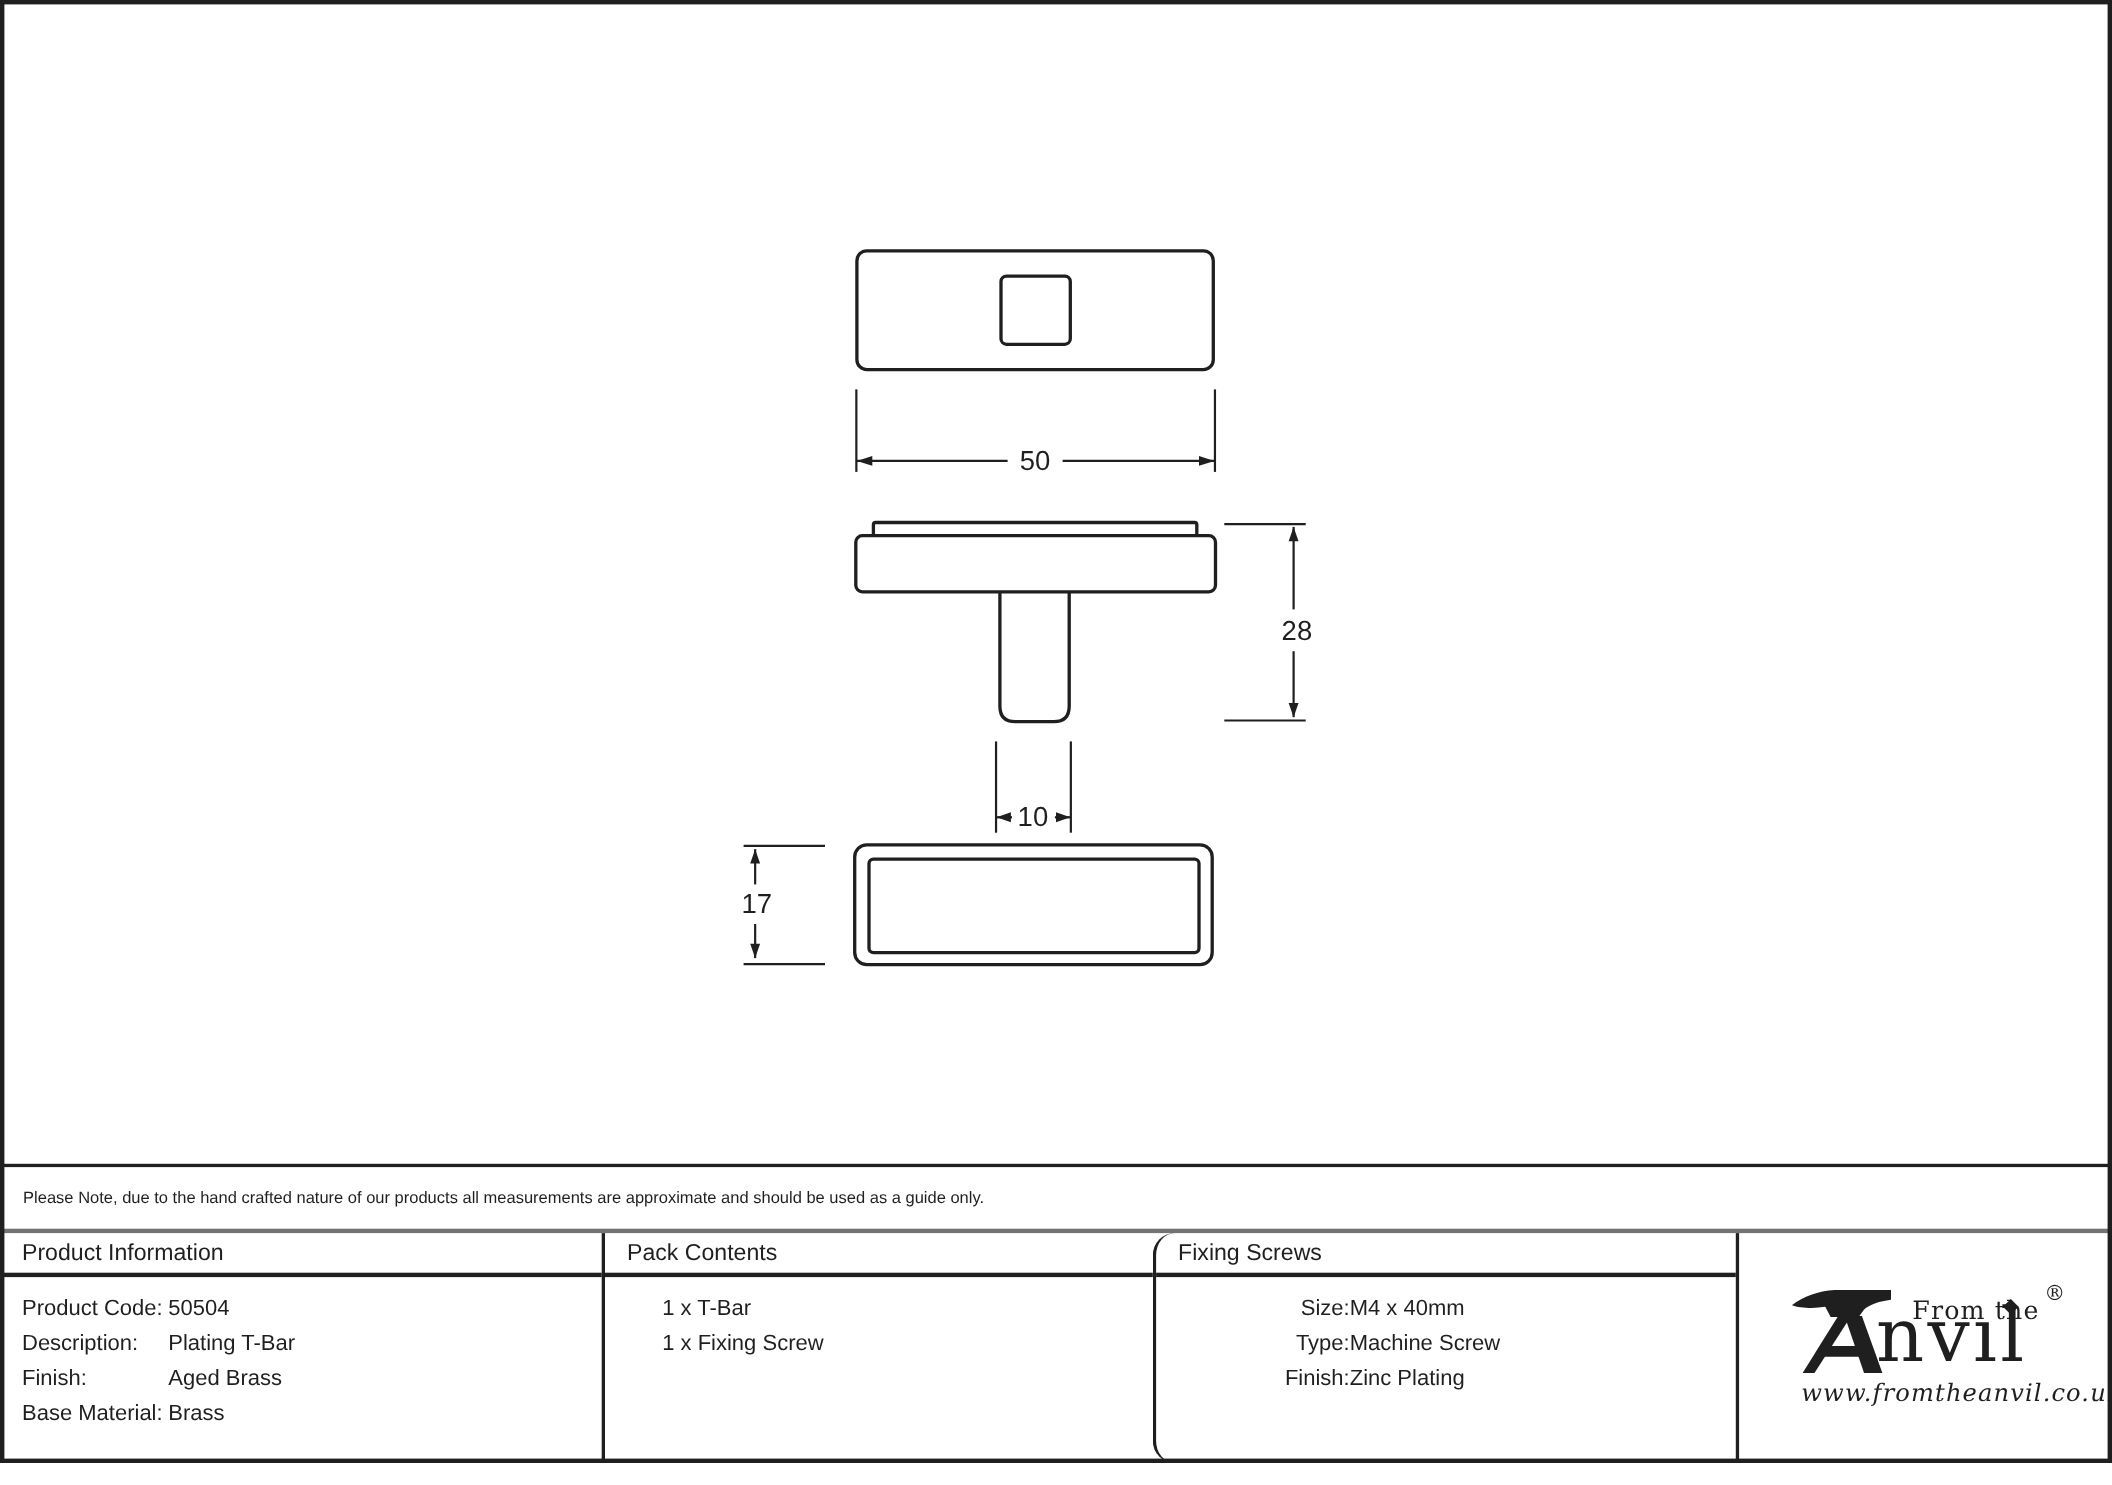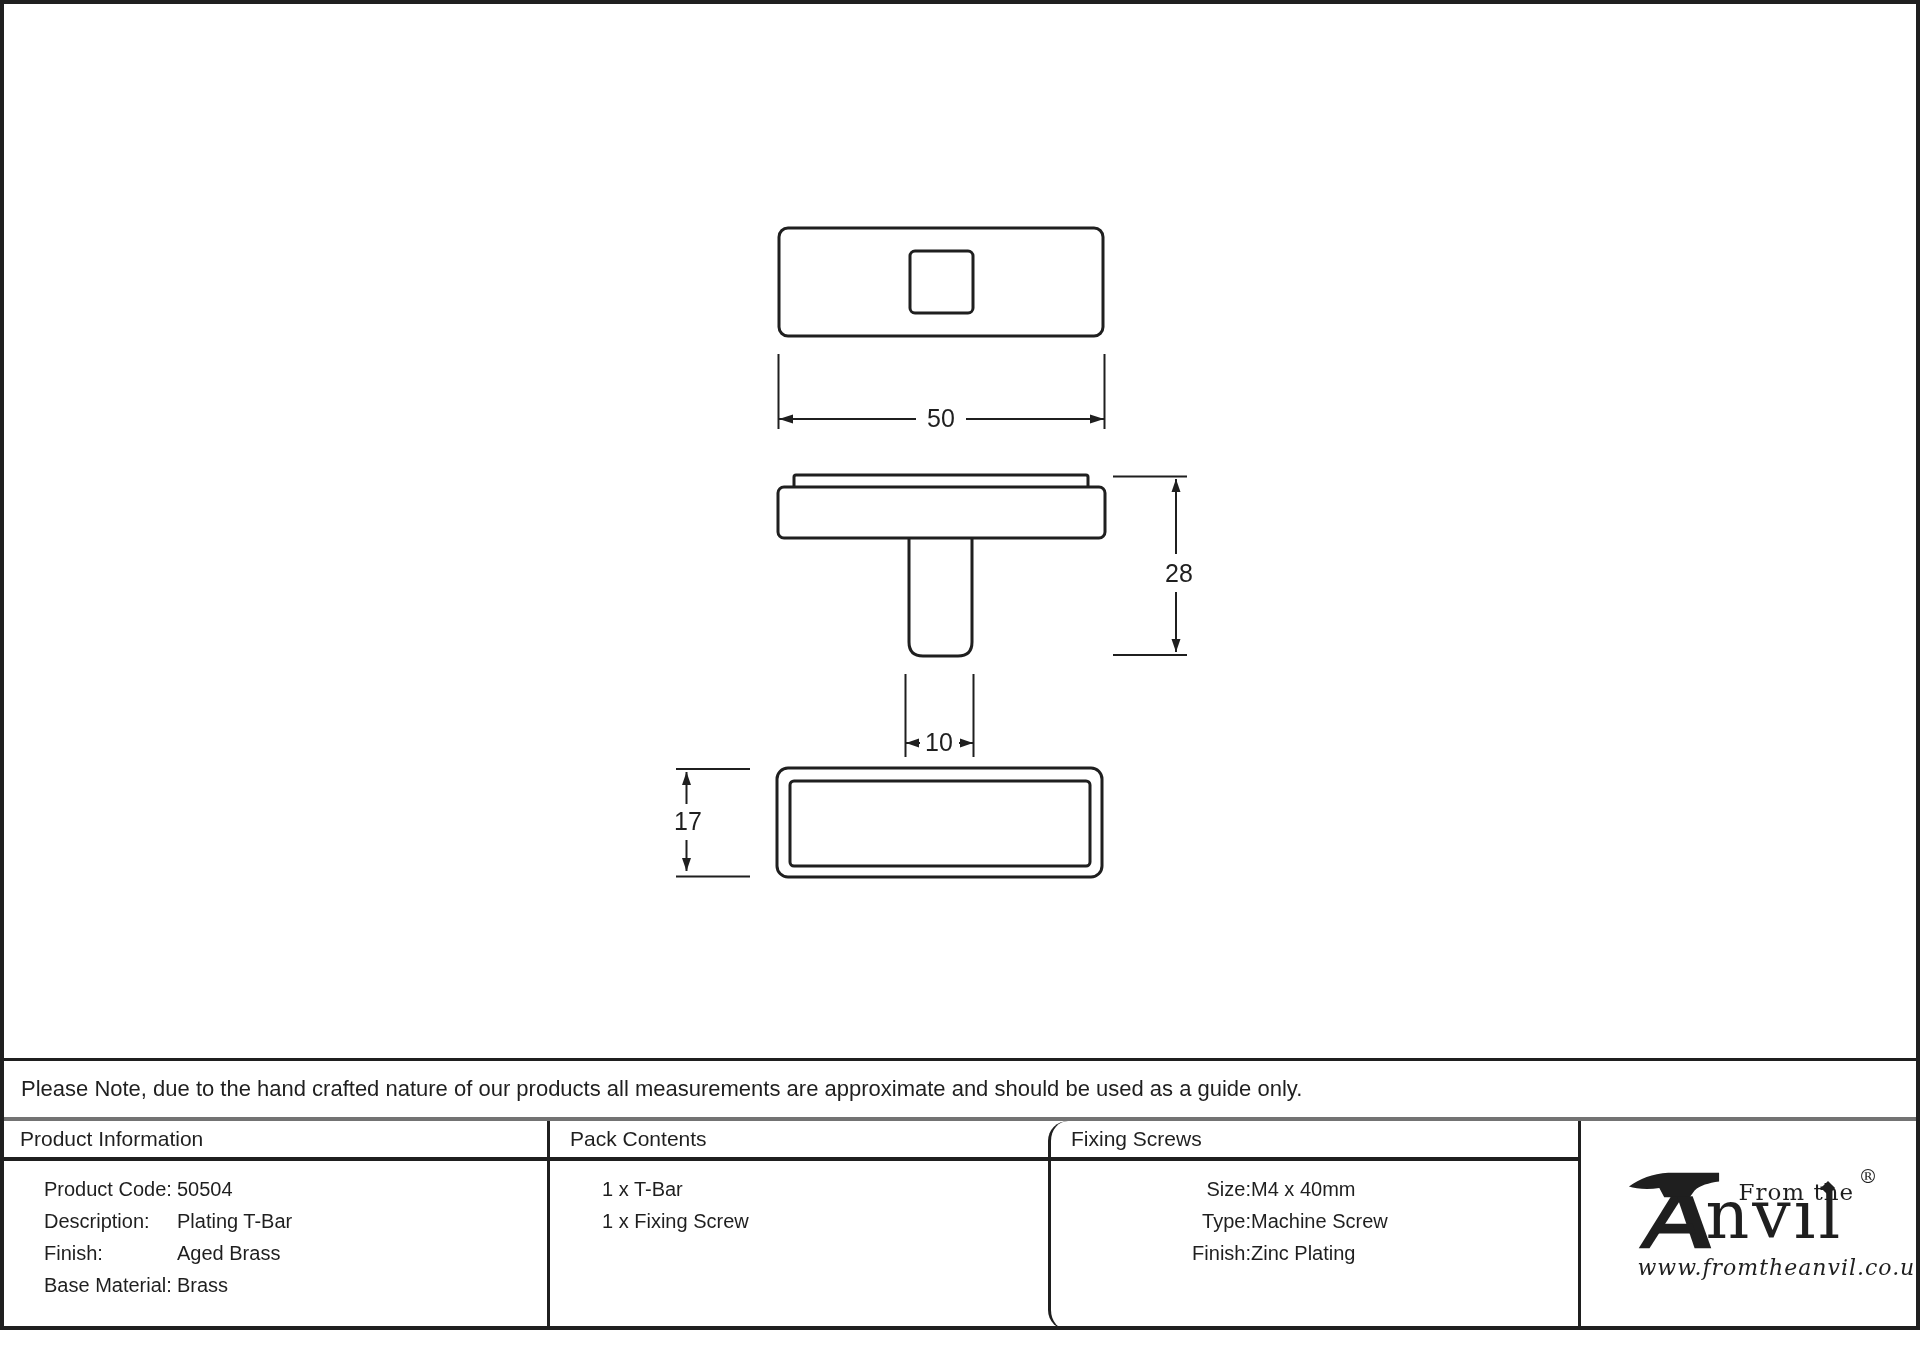--- a/index.html
+++ b/index.html
@@ -10,36 +10,36 @@
   
   svg.drawing{position:absolute;top:0;left:0;}
   .outline{fill:#ffffff;stroke:#1f1f1f;stroke-width:3;}
   .thin{stroke:#1f1f1f;stroke-width:2;fill:none;}
   .arrow{fill:#1f1f1f;stroke:none;}
   .dim-text{font-family:"Liberation Sans",sans-serif;font-size:25px;fill:#1f1f1f;text-anchor:middle;}
 
   
   .note-row{position:absolute;top:1058px;left:0;right:0;height:59px;box-sizing:border-box;
             border-top:3px solid #1f1f1f;display:flex;align-items:center;
-            padding-left:21px;font-size:22px;}
+            padding-left:21px;font-size:15px;}
 
   
   .info-table{position:absolute;top:1117px;left:0;right:0;bottom:0;box-sizing:border-box;
               border-top:4px solid #737373;}
   .col{position:absolute;top:0;bottom:0;box-sizing:border-box;}
   .col-product{left:0;width:547px;}
   .col-pack{left:547px;width:501px;border-left:3px solid #1f1f1f;}
   .col-fixing{left:1048px;width:530px;border-left:3px solid #1f1f1f;border-radius:20px;}
   .col-logo{left:1578px;right:0;border-left:3px solid #1f1f1f;
             display:flex;align-items:center;justify-content:center;}
   .col-header{height:36px;border-bottom:4px solid #1f1f1f;display:flex;align-items:center;
               padding-left:20px;font-size:21px;}
   .col-body{padding:12px 0 0 20px;font-size:20px;}
   .kv-row{display:flex;line-height:32px;}
-  .kv-label{width:133px;flex:0 0 auto;margin-left:24px;}
+  .kv-label{width:133px;flex:0 0 auto;}
   .col-fixing .kv-label{width:156px;text-align:right;}
   .pack-line{line-height:32px;margin-left:32px;}
 
   
   .logo{position:relative;width:250px;height:112px;margin-top:-6px;}
   .anvil-icon{position:absolute;left:0;top:2px;}
   .logo-tagline{position:absolute;left:113px;top:12px;font-family:"DejaVu Serif",serif;
                 font-size:23px;letter-spacing:1px;}
   .logo-brand{position:absolute;left:80px;top:14px;font-family:"DejaVu Serif",serif;
               font-size:68px;line-height:1;letter-spacing:3px;}

